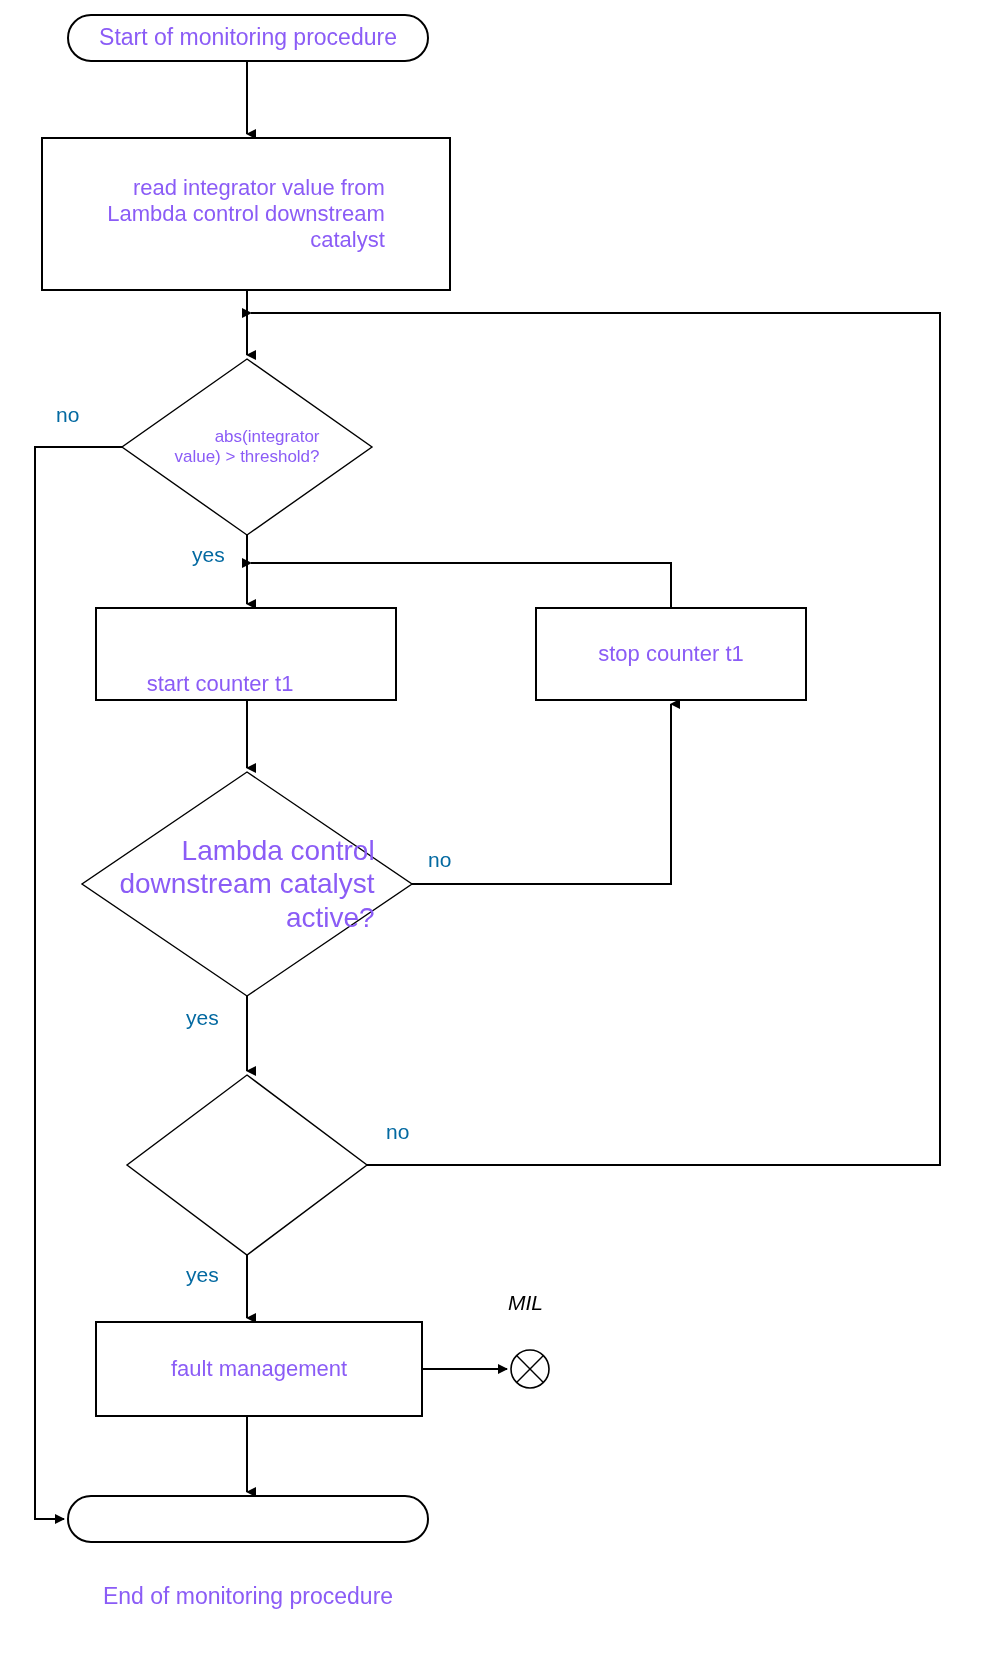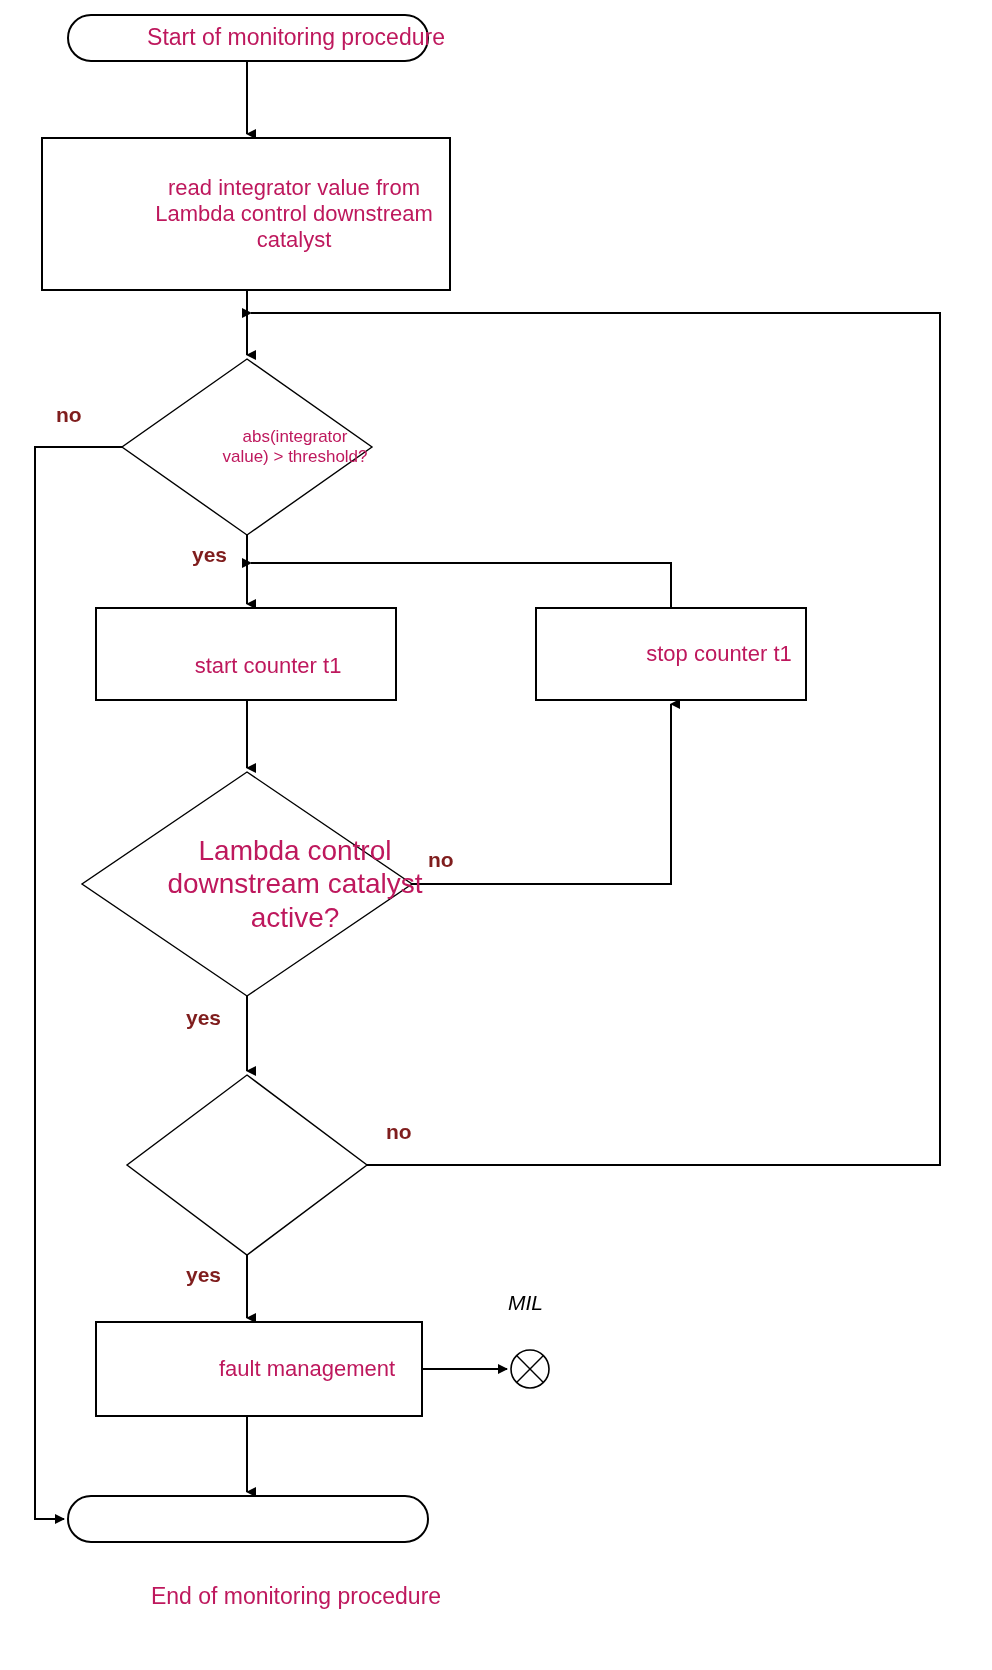--- a/index.html
+++ b/index.html
@@ -20,37 +20,35 @@
     left: 0;
     top: 0;
     width: 992px;
     height: 1670px;
   }
   .node-label {
     position: absolute;
     display: flex;
     align-items: center;
     justify-content: center;
-    text-align: center;
-    color: #be185d;
+    text-align: right;
+    color: #8b5cf6;
     line-height: 1.18;
     pointer-events: none;
     white-space: pre-line;
-    padding-left: 48px;
   }
   .terminal-text { font-size: 23px; }
   .process-text  { font-size: 22px; }
   .decision-text-sm { font-size: 17px; }
   .decision-text { font-size: 28px; }
   .edge-label {
     position: absolute;
-    color: #7f1d1d;
+    color: #0369a1;
     font-size: 21px;
     white-space: nowrap;
-    font-weight: bold;
   }
   .mil-label {
     position: absolute;
     color: #000000;
     font-size: 21px;
     white-space: nowrap;
     font-style: italic;
   }
 </style>
 </head>
@@ -125,21 +123,21 @@
 
   <div class="node-label terminal-text" style="left:68px; top:15px; width:360px; height:46px;">Start of monitoring procedure</div>
 
   <div class="node-label process-text" style="left:42px; top:138px; width:408px; height:152px;">read integrator value from
 Lambda control downstream
 catalyst</div>
 
   <div class="node-label decision-text-sm" style="left:137px; top:407px; width:220px; height:80px;">abs(integrator
 value) &gt; threshold?</div>
 
-  <div class="node-label process-text" style="left:96px; top:620px; width:248px; height:92px;">start counter t1</div>
+  <div class="node-label process-text" style="left:96px; top:638px; width:248px; height:92px;">start counter t1</div>
 
   <div class="node-label process-text" style="left:536px; top:608px; width:270px; height:92px;">stop counter t1</div>
 
   <div class="node-label decision-text" style="left:97px; top:834px; width:300px; height:100px;">Lambda control
 downstream catalyst
 active?</div>
 
 
   <div class="node-label process-text" style="left:96px; top:1322px; width:326px; height:94px;">fault management</div>
 

